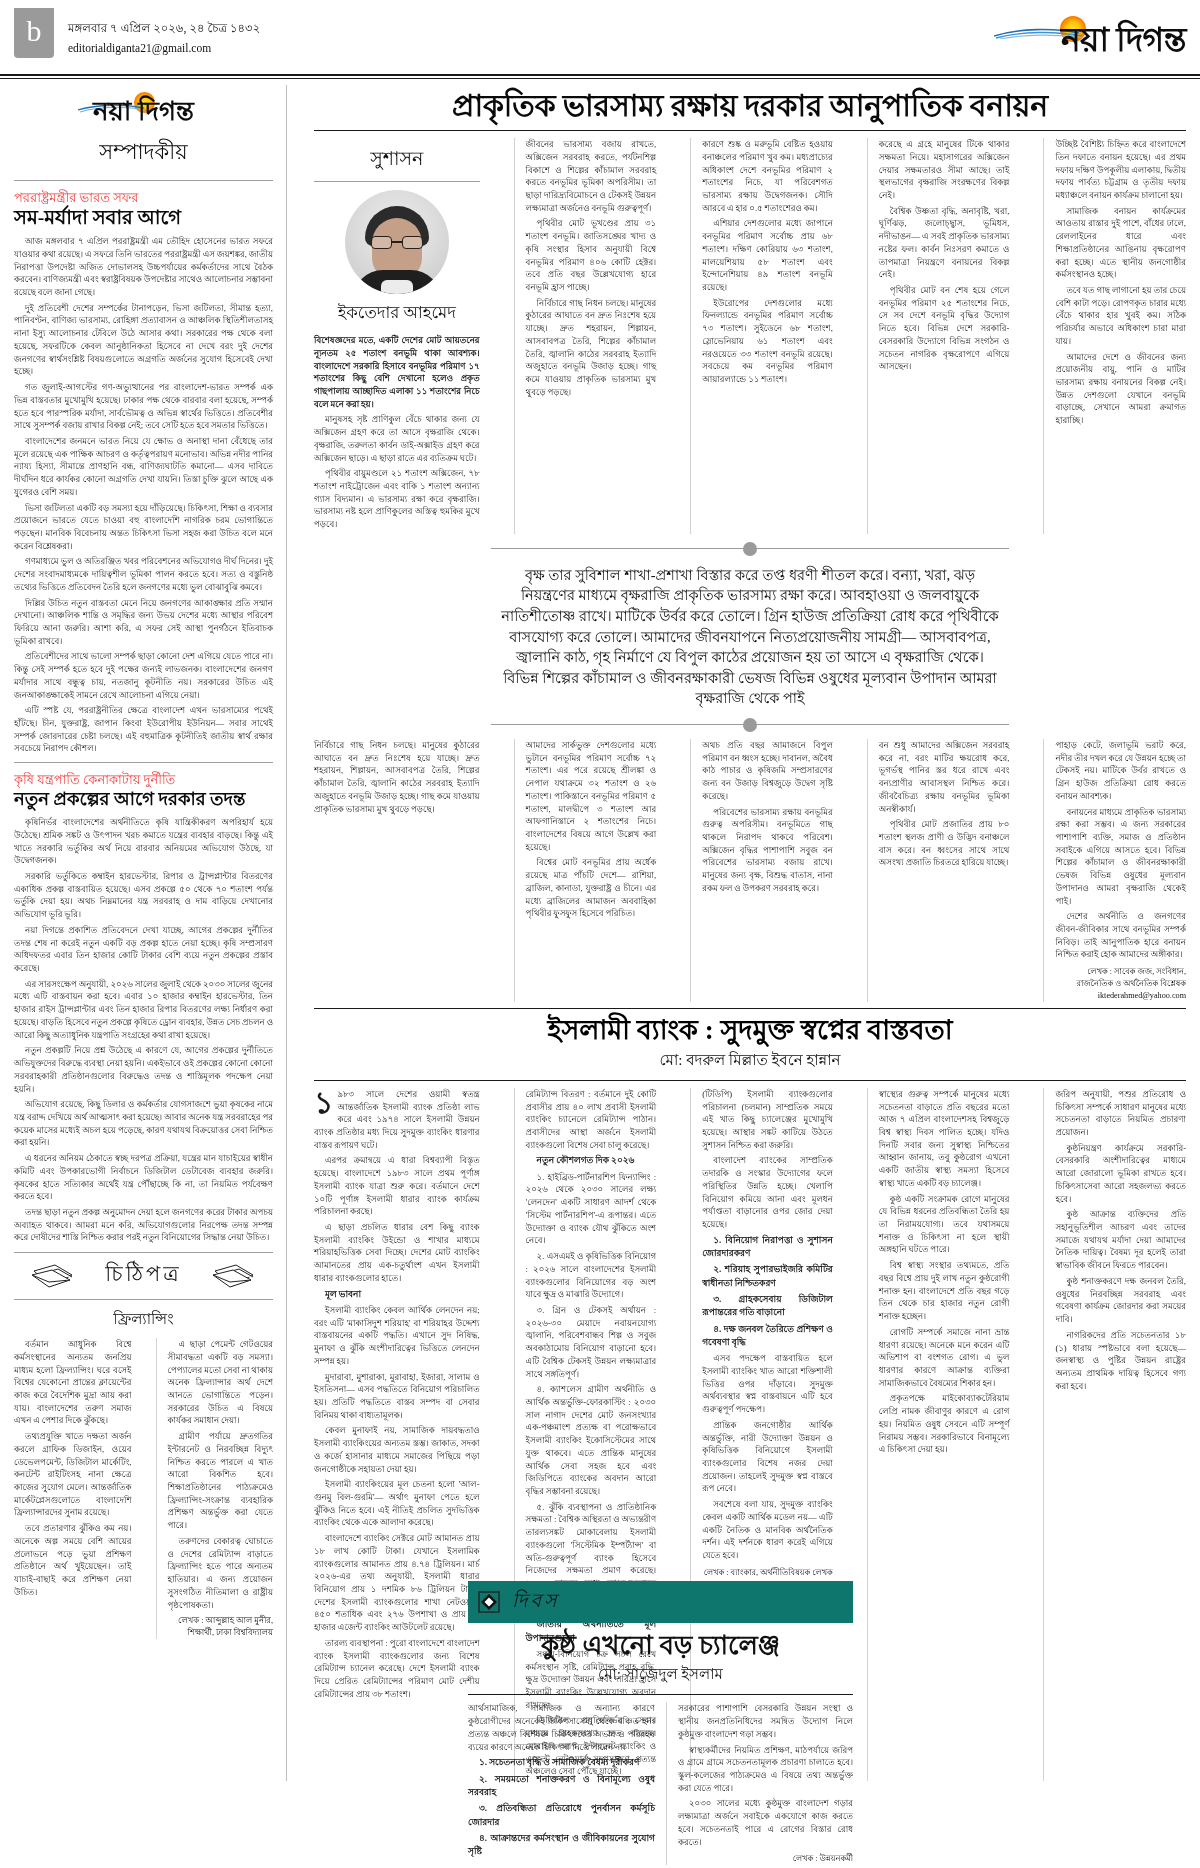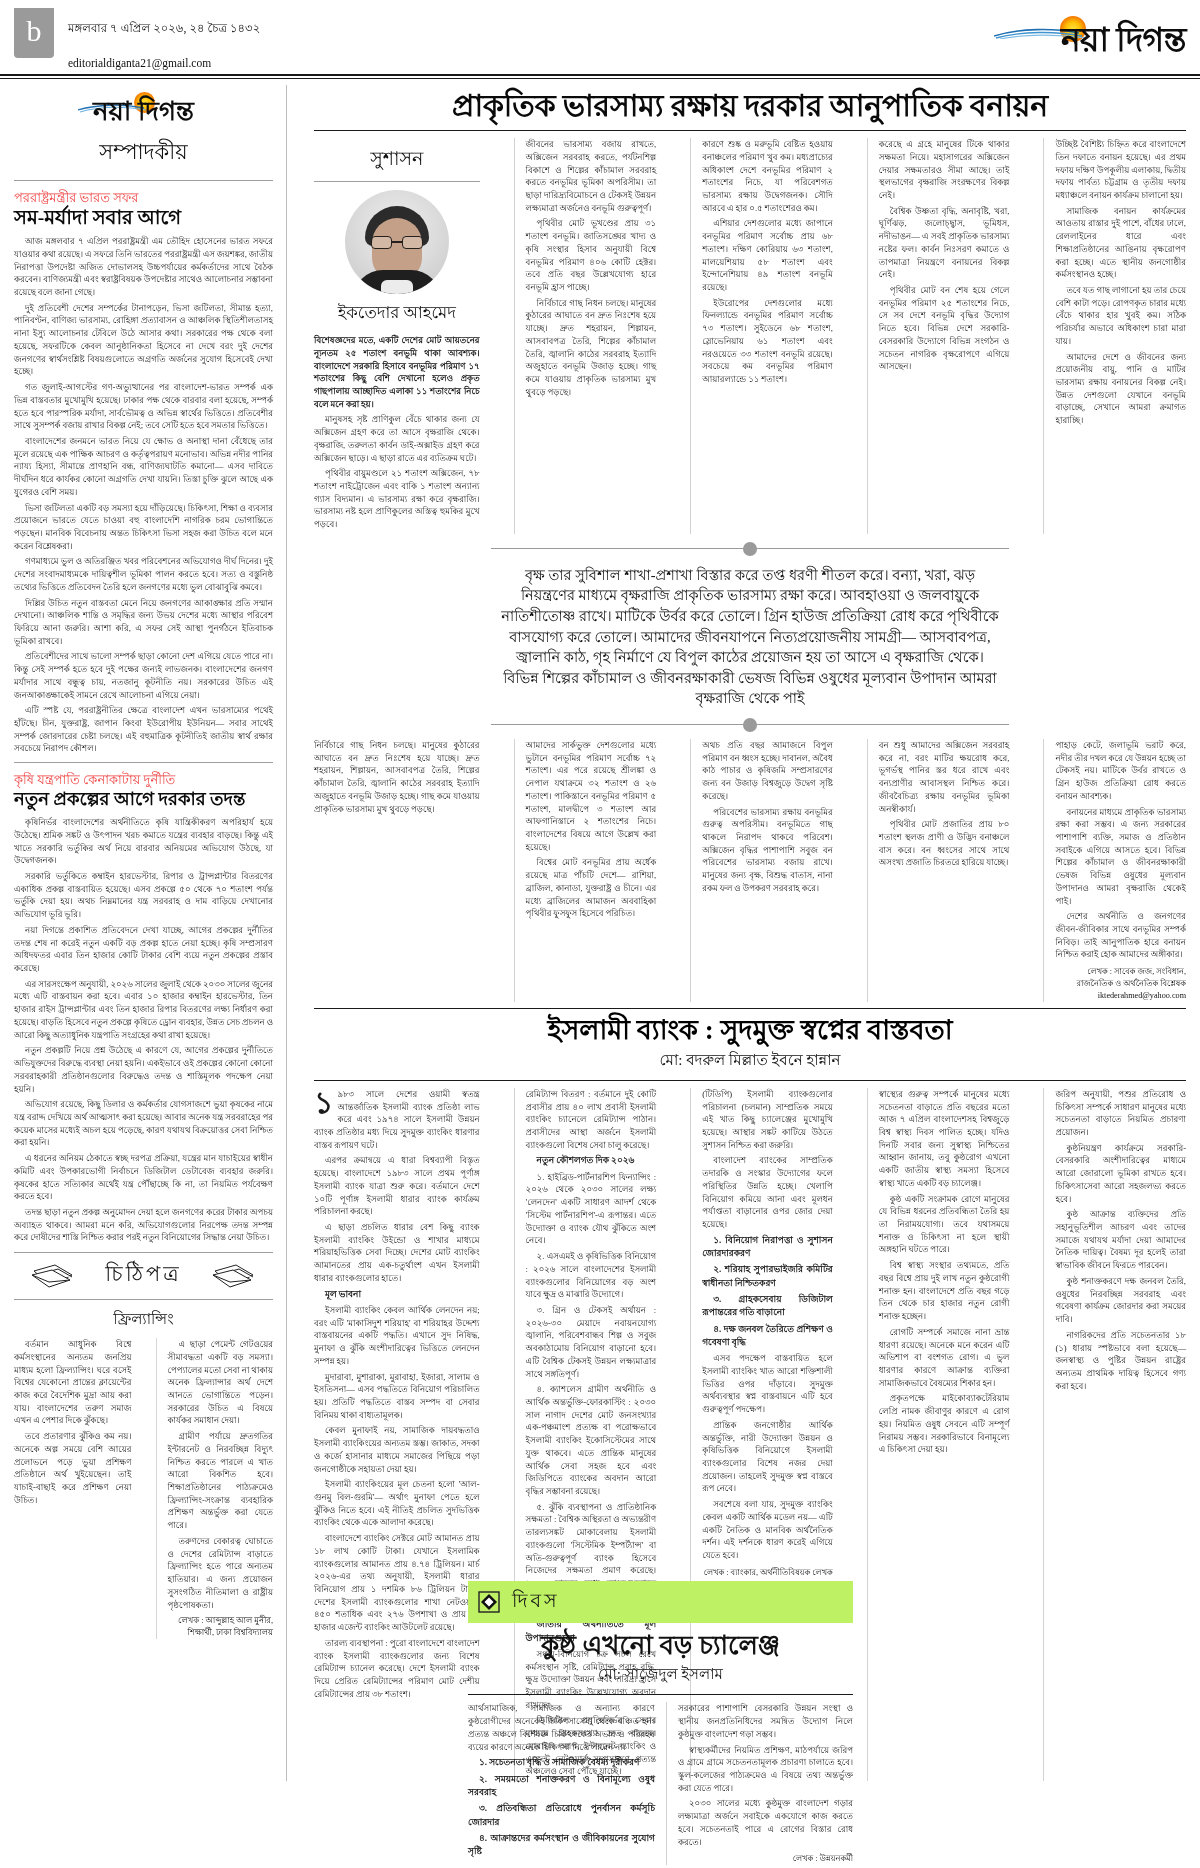--- a/index.html
+++ b/index.html
@@ -23,21 +23,21 @@
   .mast-left { display:flex; align-items:flex-start; gap:14px; }
   .brand-mark {
     width:40px; height:50px; background:#9a9a9a;
     border-radius:0 0 4px 4px;
     display:flex; align-items:center; justify-content:center;
     color:#fff; font-size:30px; font-family:"Liberation Serif",serif;
     line-height:1; padding-bottom:4px;
   }
   .mast-datewrap { padding-top:12px; }
   .mast-date { font-size:11.5px; color:#111; letter-spacing:.1px; }
-  .mast-mail { font-size:11.5px; color:#111; margin-top:18px; }
+  .mast-mail { font-size:11.5px; color:#111; margin-top:3px; }
 
   
   .logo {
     position:relative; width:230px; height:56px; margin-top:4px;
   }
   .logo .sun {
     position:absolute; left:104px; top:4px; width:26px; height:26px;
     border-radius:50%;
     background:radial-gradient(circle at 50% 50%, #ffe23a 0%, #ffc107 38%, #f57c00 68%, #e8520a 100%);
   }
@@ -181,21 +181,21 @@
 
   
   .dropcap:first-letter {
     float:left; font-size:30px; line-height:.86; padding:2px 4px 0 0; font-weight:bold;
   }
   .minihead { font-size:9px; font-weight:bold; margin:4px 0 2px 0; text-indent:0; }
 
   
   .day-band {
     display:flex; align-items:center; gap:12px;
-    background:#bef264; padding:5px 10px; margin:6px 0 8px 0;
+    background:#0f766e; padding:5px 10px; margin:6px 0 8px 0;font-style:italic;
   }
   .day-band .dia { width:22px; height:22px; flex:0 0 auto; }
   .day-band .ttl { font-size:19px; letter-spacing:3px; color:#111; }
   .day-title {
     font-size:26px; font-weight:bold; text-align:center; line-height:1.15; margin:4px 0 2px 0;
   }
   .day-by { font-size:15px; text-align:center; margin:0 0 7px 0; }
 </style>
 </head>
 <body>
@@ -290,20 +290,21 @@
           <path d="M1 12 L18 19 L39 17"></path>
         </g>
       </svg>
     </div>
 
     <div class="sub-head">ফ্রিল্যান্সিং</div>
 
     <div style="display:grid;grid-template-columns:1fr 1fr;column-gap:24px;">
       <div class="body-txt">
         <p>বর্তমান আধুনিক বিশ্বে কর্মসংস্থানের অন্যতম জনপ্রিয় মাধ্যম হলো ফ্রিল্যান্সিং। ঘরে বসেই বিশ্বের যেকোনো প্রান্তের ক্লায়েন্টের কাজ করে বৈদেশিক মুদ্রা আয় করা যায়। বাংলাদেশের তরুণ সমাজ এখন এ পেশার দিকে ঝুঁকছে।</p>
+        <p>তথ্যপ্রযুক্তি খাতে দক্ষতা অর্জন করলে গ্রাফিক ডিজাইন, ওয়েব ডেভেলপমেন্ট, ডিজিটাল মার্কেটিং, কনটেন্ট রাইটিংসহ নানা ক্ষেত্রে কাজের সুযোগ মেলে। আন্তর্জাতিক মার্কেটপ্লেসগুলোতে বাংলাদেশি ফ্রিল্যান্সারদের সুনাম রয়েছে।</p>
         <p>তবে প্রতারণার ঝুঁকিও কম নয়। অনেকে অল্প সময়ে বেশি আয়ের প্রলোভনে পড়ে ভুয়া প্রশিক্ষণ প্রতিষ্ঠানে অর্থ খুইয়েছেন। তাই যাচাই-বাছাই করে প্রশিক্ষণ নেয়া উচিত।</p>
       </div>
       <div style="border-left:1px solid #d6d6d6;padding-left:11px;">
         <div class="body-txt">
           <p>এ ছাড়া পেমেন্ট গেটওয়ের সীমাবদ্ধতা একটি বড় সমস্যা। পেপ্যালের মতো সেবা না থাকায় অনেক ফ্রিল্যান্সার অর্থ দেশে আনতে ভোগান্তিতে পড়েন। সরকারের উচিত এ বিষয়ে কার্যকর সমাধান দেয়া।</p>
           <p>গ্রামীণ পর্যায়ে দ্রুতগতির ইন্টারনেট ও নিরবচ্ছিন্ন বিদ্যুৎ নিশ্চিত করতে পারলে এ খাত আরো বিকশিত হবে। শিক্ষাপ্রতিষ্ঠানের পাঠ্যক্রমেও ফ্রিল্যান্সিং-সংক্রান্ত ব্যবহারিক প্রশিক্ষণ অন্তর্ভুক্ত করা যেতে পারে।</p>
           <p>তরুণদের বেকারত্ব ঘোচাতে ও দেশের রেমিট্যান্স বাড়াতে ফ্রিল্যান্সিং হতে পারে অন্যতম হাতিয়ার। এ জন্য প্রয়োজন সুসংগঠিত নীতিমালা ও রাষ্ট্রীয় পৃষ্ঠপোষকতা।</p>
         </div>
         <div class="sig" style="white-space:pre-line">লেখক : আব্দুল্লাহ আল মুনীর,
 শিক্ষার্থী, ঢাকা বিশ্ববিদ্যালয়</div>

